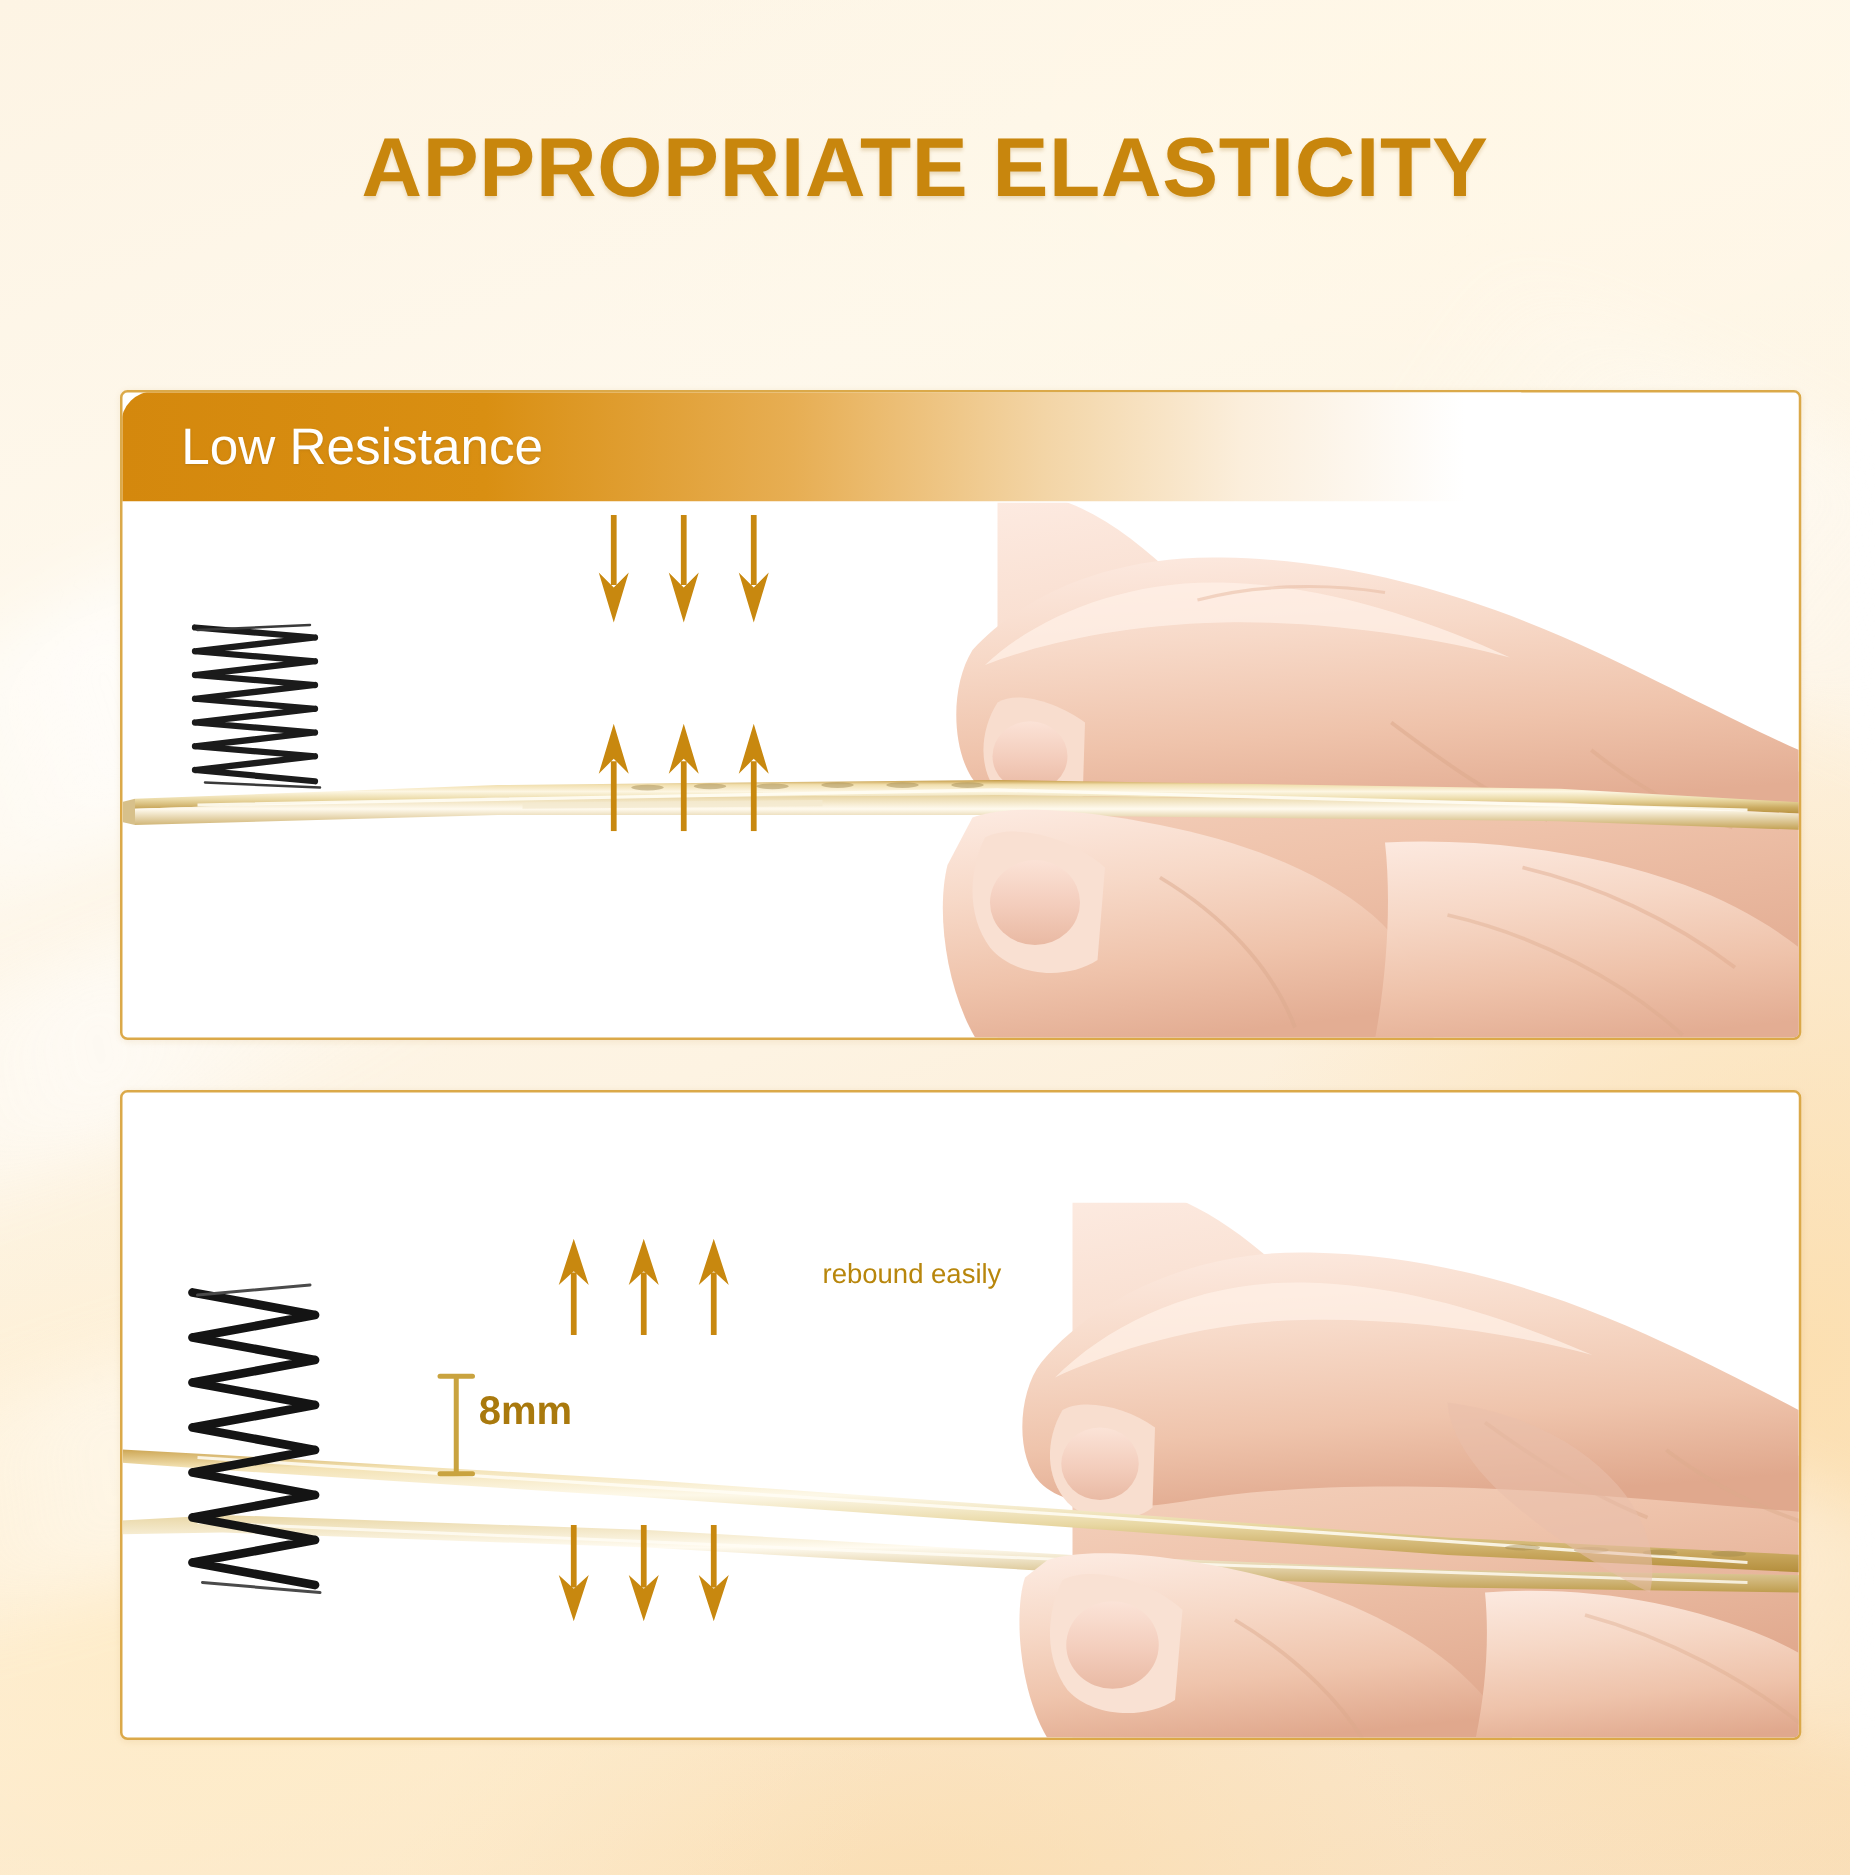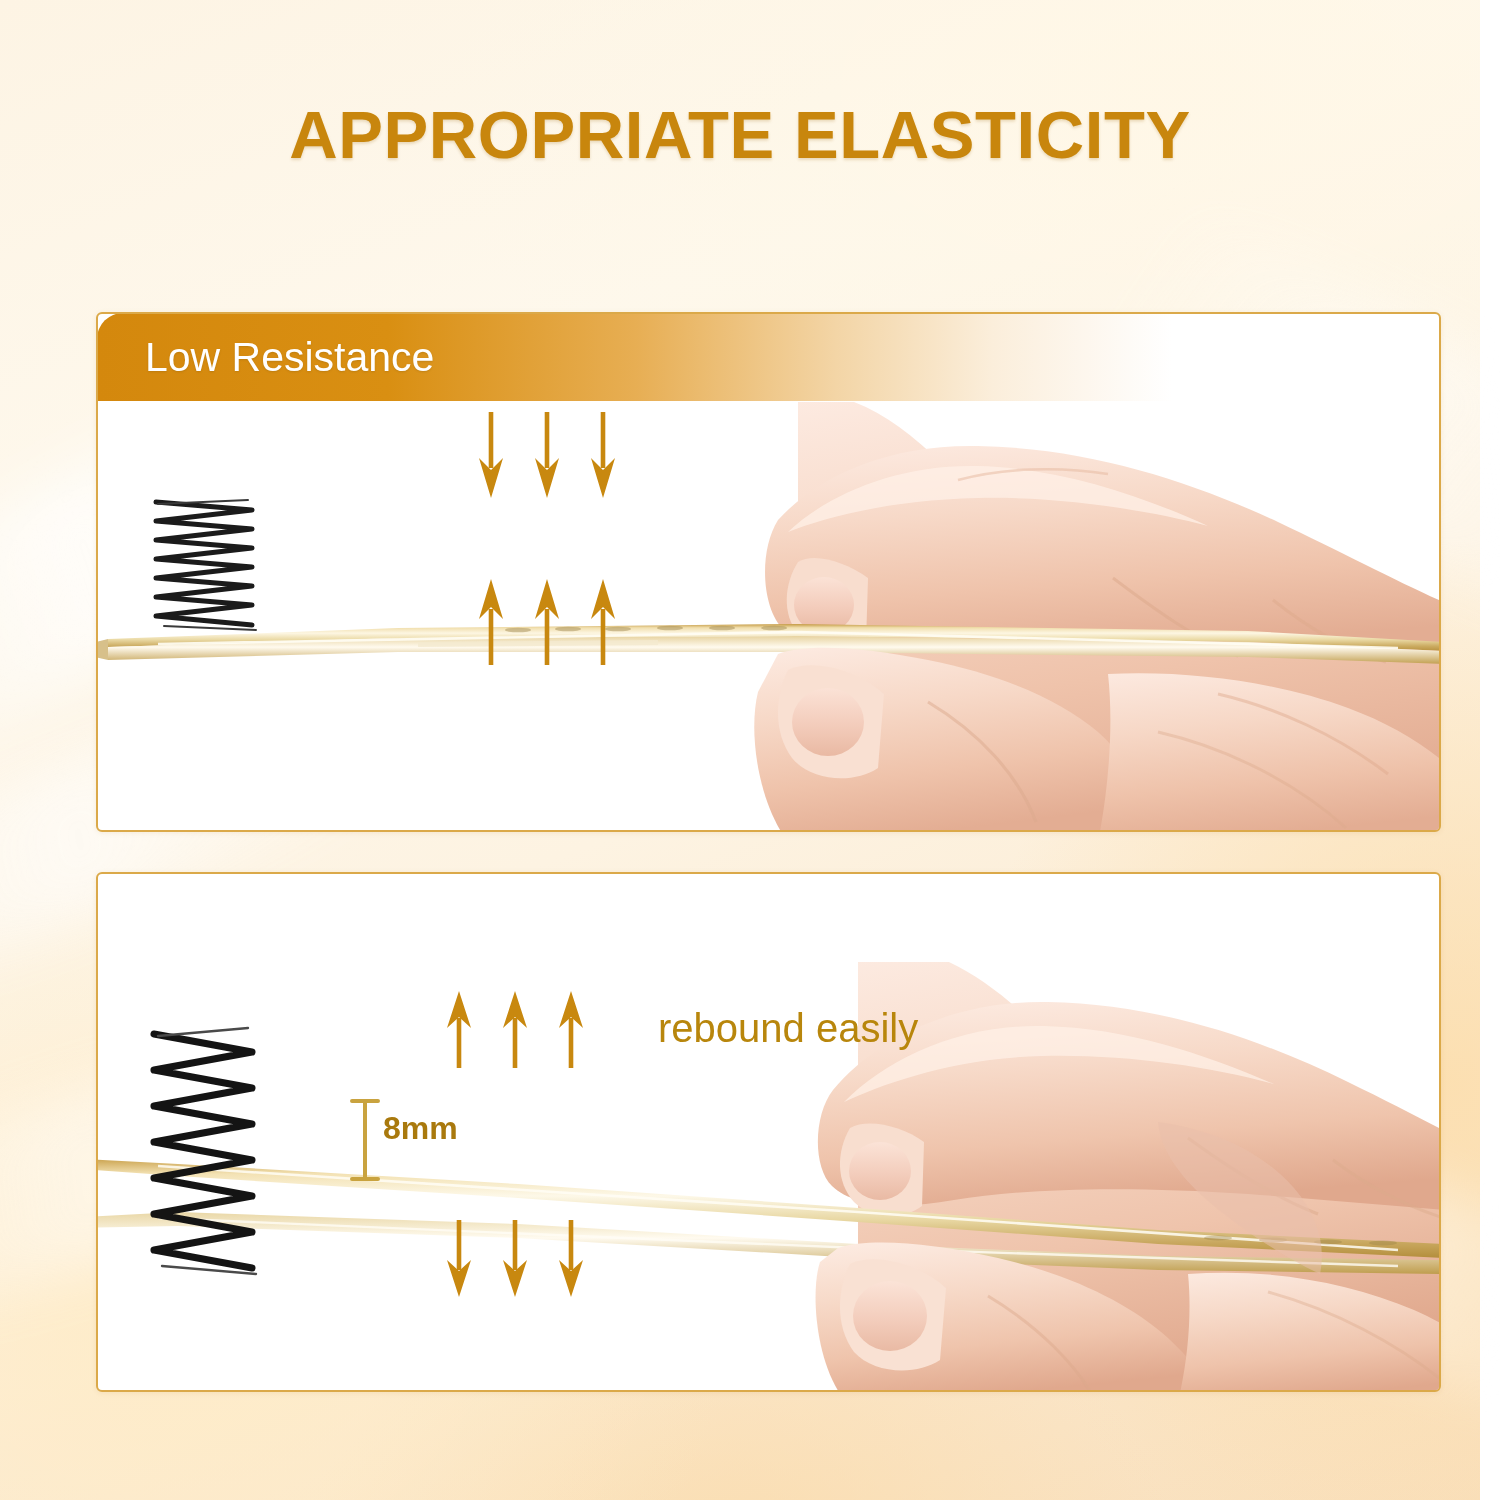--- a/index.html
+++ b/index.html
@@ -85,21 +85,21 @@
   
   .arrow-group { position:absolute; display:flex; gap:30px; }
   .ag-1-down { left:380px; top:10px; }
   .ag-1-up   { left:380px; top:175px; }
   .ag-2-up   { left:348px; top:28px; }
   .ag-2-down { left:348px; top:258px; }
 
   
   .annot {
     position:absolute;
-    font-size:40px; color:#b8860c; white-space:nowrap;
+    font-size:22px; color:#b8860c; white-space:nowrap;
   }
   .annot.rebound { left:560px; top:44px; }
 
   .dim-label {
     position:absolute; left:285px; top:148px;
     font-size:32px; color:#a9790d; white-space:nowrap;font-weight:bold;
   }
   .dim-bar { position:absolute; left:250px; top:136px; }
 
   

